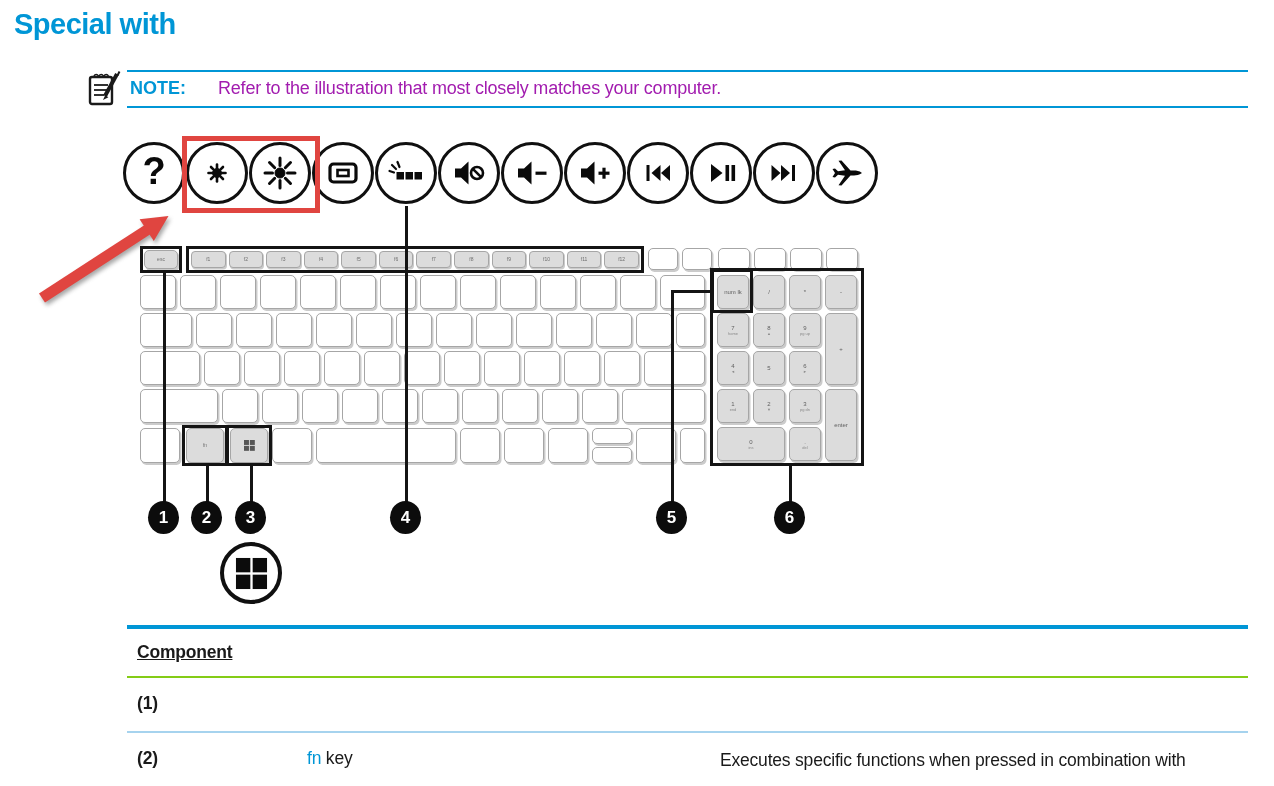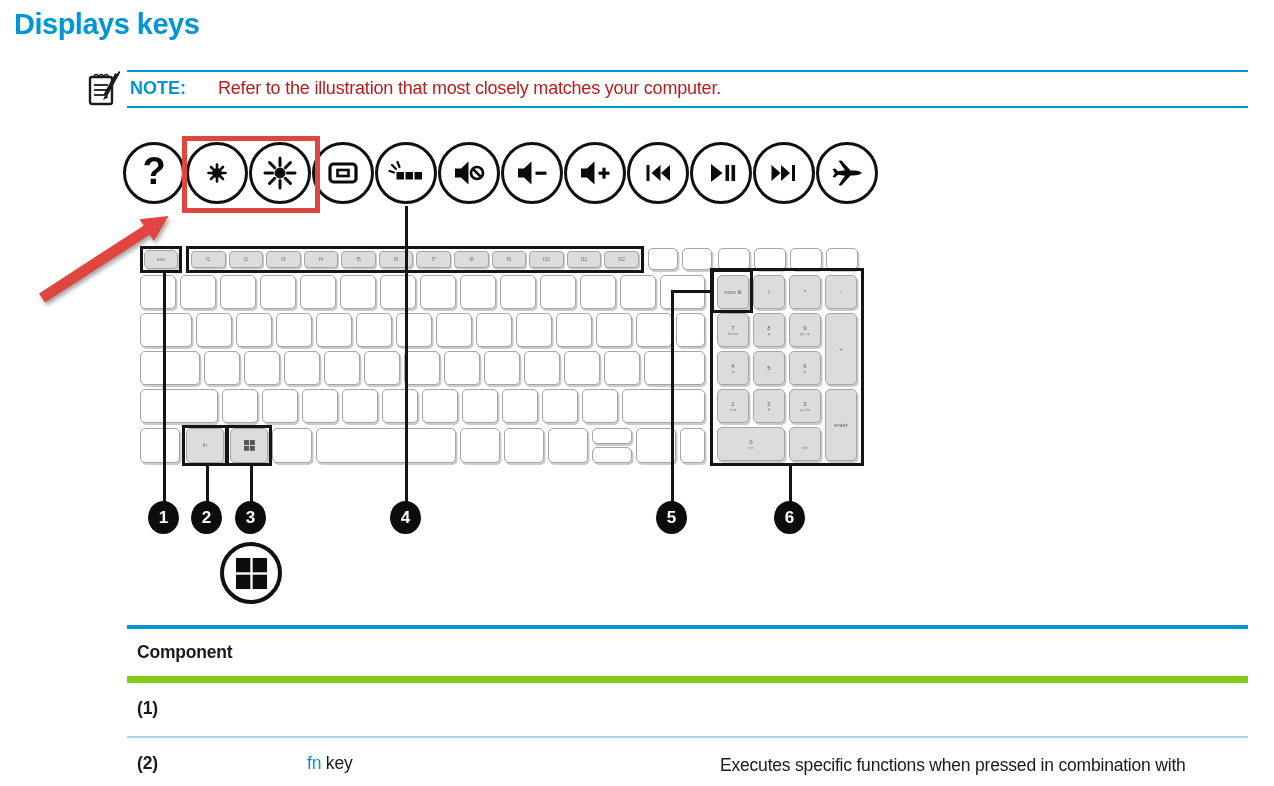--- a/index.html
+++ b/index.html
@@ -5,21 +5,21 @@
   html,body{margin:0;padding:0;background:#ffffff;}
   body{font-family:"Liberation Sans","DejaVu Sans",sans-serif;color:#1a1a1a;}
   .stage{position:relative;width:1274px;height:786px;overflow:hidden;background:#fff;}
 
   
   .title{position:absolute;left:14px;top:8px;font-size:29px;font-weight:bold;color:#0096d6;letter-spacing:-0.5px;}
 
   
   .rule{position:absolute;left:127px;width:1121px;height:2px;background:#0096d6;}
   .note-label{position:absolute;left:130px;top:78px;font-size:18px;font-weight:bold;color:#0096d6;}
-  .note-text{position:absolute;left:218px;top:78px;font-size:18px;color:#b91c1c;letter-spacing:-0.2px;}
+  .note-text{position:absolute;left:218px;top:78px;font-size:18px;color:#a21caf;letter-spacing:-0.2px;}
   .note-icon{position:absolute;left:86px;top:68px;}
 
   
   .acircle{position:absolute;top:142px;width:62px;height:62px;border:3.5px solid #101010;border-radius:50%;
            background:#fff;box-sizing:border-box;display:flex;align-items:center;justify-content:center;z-index:4;}
   .help-q{font-size:38px;font-weight:bold;color:#0a0a0a;margin-top:-4px;}
 
   .redbox{position:absolute;left:182px;top:136px;width:138px;height:77px;border:5px solid #e04540;box-sizing:border-box;z-index:5;}
   .arrow-svg{position:absolute;left:15px;top:192px;z-index:6;filter:drop-shadow(2px 3px 2px rgba(60,60,60,0.45));}
 
@@ -43,34 +43,34 @@
   
   .cline{position:absolute;background:#141414;width:2.5px;z-index:3;}
   .cline-h{position:absolute;background:#141414;height:2.5px;z-index:3;}
   .callout{position:absolute;width:31px;height:33px;background:#0c0c0c;border-radius:50%;color:#fff;
            font-weight:bold;font-size:17px;text-align:center;line-height:33px;z-index:4;}
   .wincircle{position:absolute;left:220px;top:542px;width:62px;height:62px;border:4px solid #101010;border-radius:50%;
              box-sizing:border-box;display:flex;align-items:center;justify-content:center;background:#fff;z-index:4;}
 
   
   .tbl{position:absolute;left:127px;top:625px;width:1121px;border-top:4px solid #0096d6;font-size:17.5px;letter-spacing:-0.2px;}
-  .thead{display:grid;grid-template-columns:583px 1fr;padding:13px 10px;border-bottom:7px solid #84cc16;font-weight:bold;}
+  .thead{display:grid;grid-template-columns:583px 1fr;padding:13px 10px;border-bottom:2px solid #84cc16;font-weight:bold;text-decoration:underline;}
   .trow{display:grid;grid-template-columns:170px 413px 1fr;padding:15px 10px 17px 10px;}
   .trow.sep{border-bottom:2px solid #a6d3ee;}
   .cell-num{font-weight:bold;}
   .cell-desc{max-width:505px;line-height:25px;}
   .blue{color:#0096d6;}
   svg{display:block;}
 </style>
 </head>
 <body>
 
 <div class="stage">
 
-  <div class="title">Displays keys</div>
+  <div class="title">Special with</div>
 
   <div class="rule" style="top:70px"></div>
   <div class="rule" style="top:106px"></div>
   <div class="note-icon">
     <svg width="36" height="40" viewBox="0 0 36 40">
       <rect x="4" y="9" width="22" height="27" rx="2" fill="#fff" stroke="#1a1a1a" stroke-width="2.4"></rect>
       <path d="M8 8 a2.6 3.2 0 0 1 4.4 0 M13 8 a2.6 3.2 0 0 1 4.4 0 M18 8 a2.6 3.2 0 0 1 4.4 0" fill="none" stroke="#1a1a1a" stroke-width="1.6"></path>
       <line x1="8" y1="17" x2="22" y2="17" stroke="#1a1a1a" stroke-width="1.8"></line>
       <line x1="8" y1="22" x2="22" y2="22" stroke="#1a1a1a" stroke-width="1.8"></line>
       <line x1="8" y1="27" x2="18" y2="27" stroke="#1a1a1a" stroke-width="1.8"></line>

